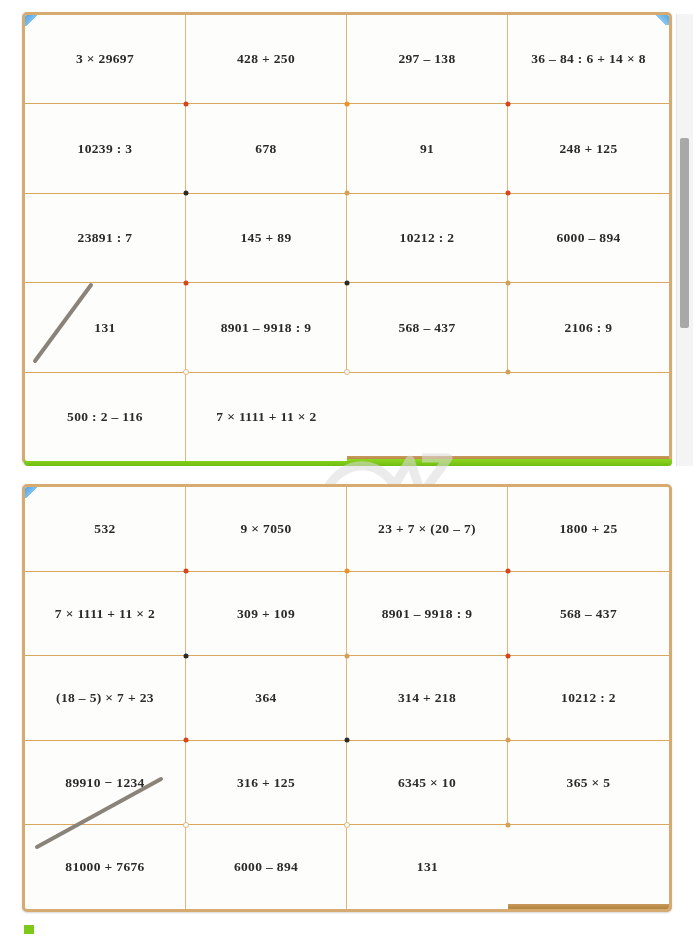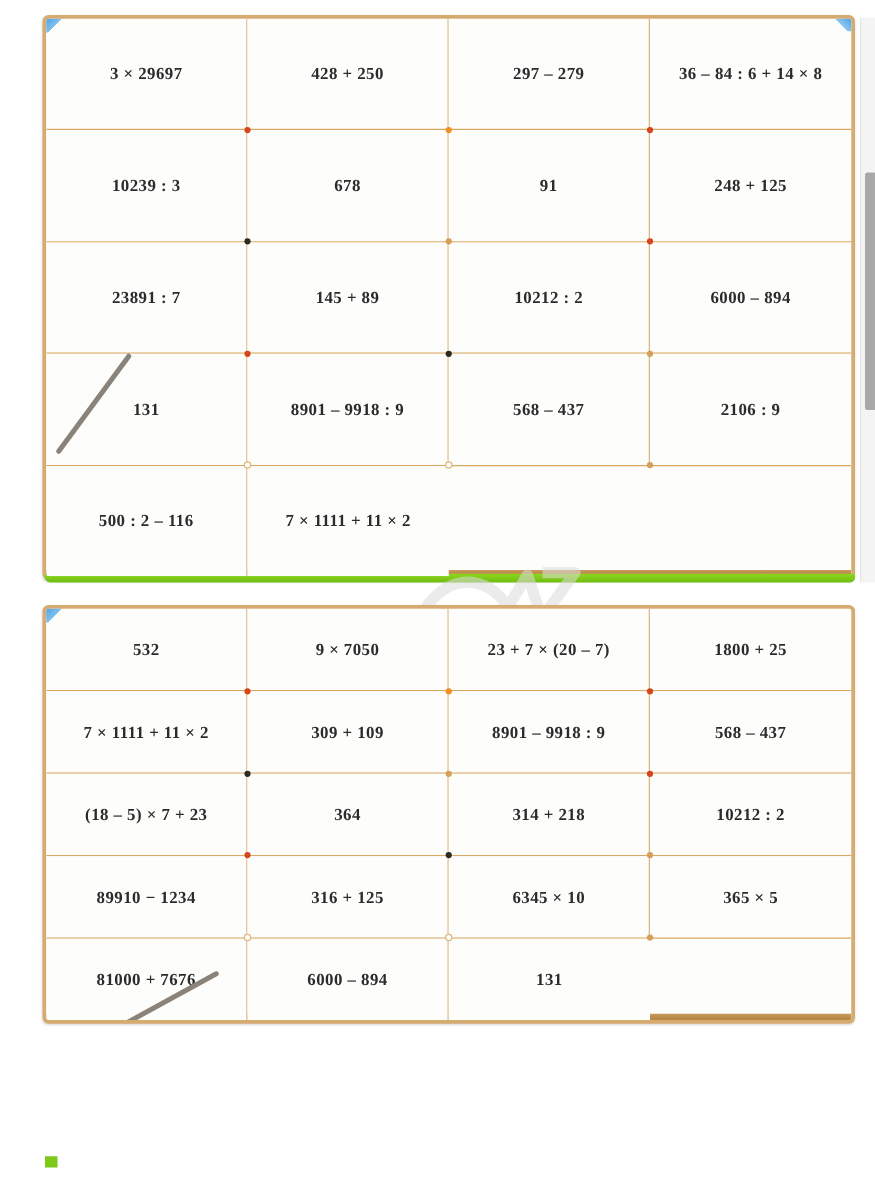--- a/index.html
+++ b/index.html
@@ -14,21 +14,20 @@
     position: relative;
     font-family: "Liberation Serif", "DejaVu Serif", serif;
     overflow: hidden;
   }
 
   
   .page {
     position: absolute;
     inset: 0;
     background: #ffffff;
-    margin-left: 12px;
   }
 
   
   .watermark {
     position: absolute;
     left: 318px;
     top: 452px;
     width: 140px;
     height: 46px;
     pointer-events: none;
@@ -169,21 +168,21 @@
       <div class="corner-blue-right"></div>
 
       <div class="grid" id="grid-upper">
           <div class="cell">
             <span class="cell-text">3 × 29697</span>
           </div>
           <div class="cell">
             <span class="cell-text">428 + 250</span>
           </div>
           <div class="cell">
-            <span class="cell-text">297 – 279</span>
+            <span class="cell-text">297 – 138</span>
           </div>
           <div class="cell last-col">
             <span class="cell-text">36 – 84 : 6 + 14 × 8</span>
           </div>
           <div class="cell">
             <span class="cell-text">10239 : 3</span>
           </div>
           <div class="cell">
             <span class="cell-text">678</span>
           </div>
@@ -250,21 +249,21 @@
   </div>
 
   <div class="watermark">
     <svg width="140" height="46" viewBox="0 0 140 46">
       <path d="M6 42 C 22 10, 54 4, 74 30" fill="none" stroke="#dcdcdc" stroke-width="9" stroke-linecap="round"></path>
       <path d="M70 44 L92 8 L104 44" fill="none" stroke="#dcdcdc" stroke-width="9" stroke-linejoin="round"></path>
       <path d="M104 6 L130 6 L104 42 L132 42" fill="none" stroke="#dcdcdc" stroke-width="9" stroke-linejoin="round"></path>
     </svg>
   </div>
 
-  <div class="sheet" id="sheet-lower" style="left:22px; top:484px; width:650px; height:335px;">
+  <div class="sheet" id="sheet-lower" style="left:22px; top:484px; width:650px; height:428px;">
     <div class="sheet-inner">
       <div class="corner-blue-left"></div>
 
       <div class="grid" id="grid-lower">
           <div class="cell">
             <span class="cell-text">532</span>
           </div>
           <div class="cell">
             <span class="cell-text">9 × 7050</span>
           </div>

